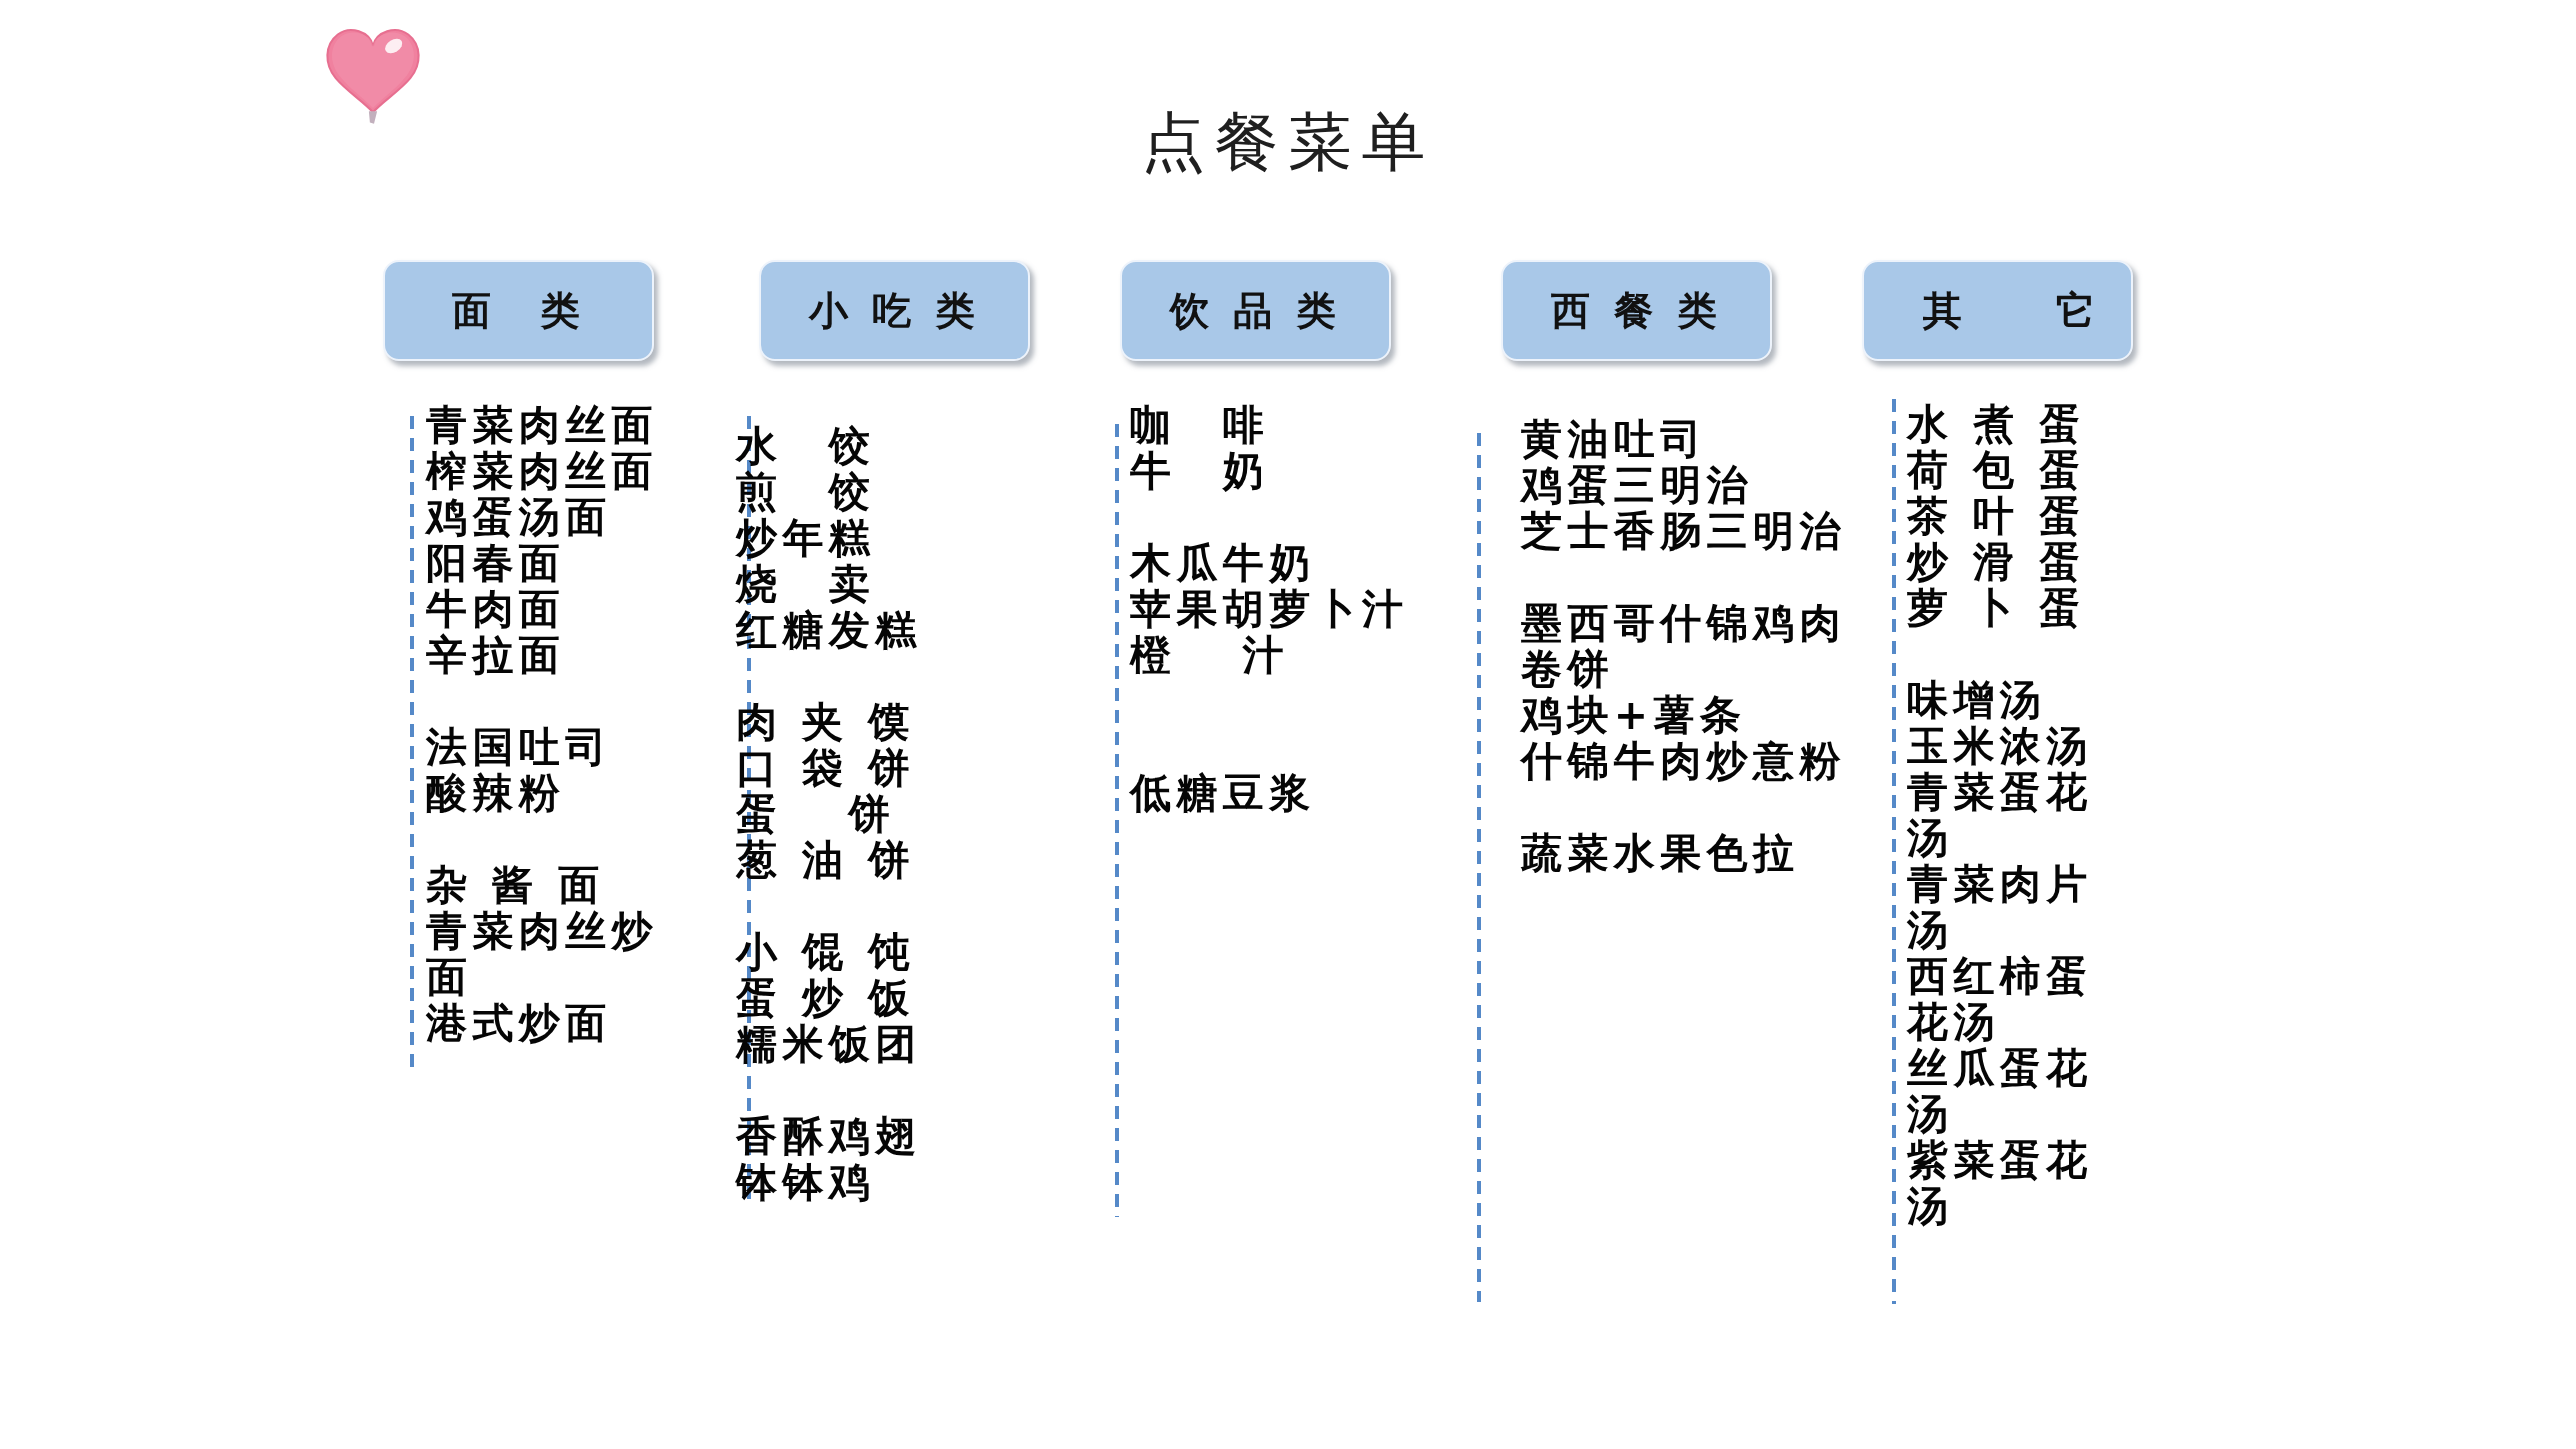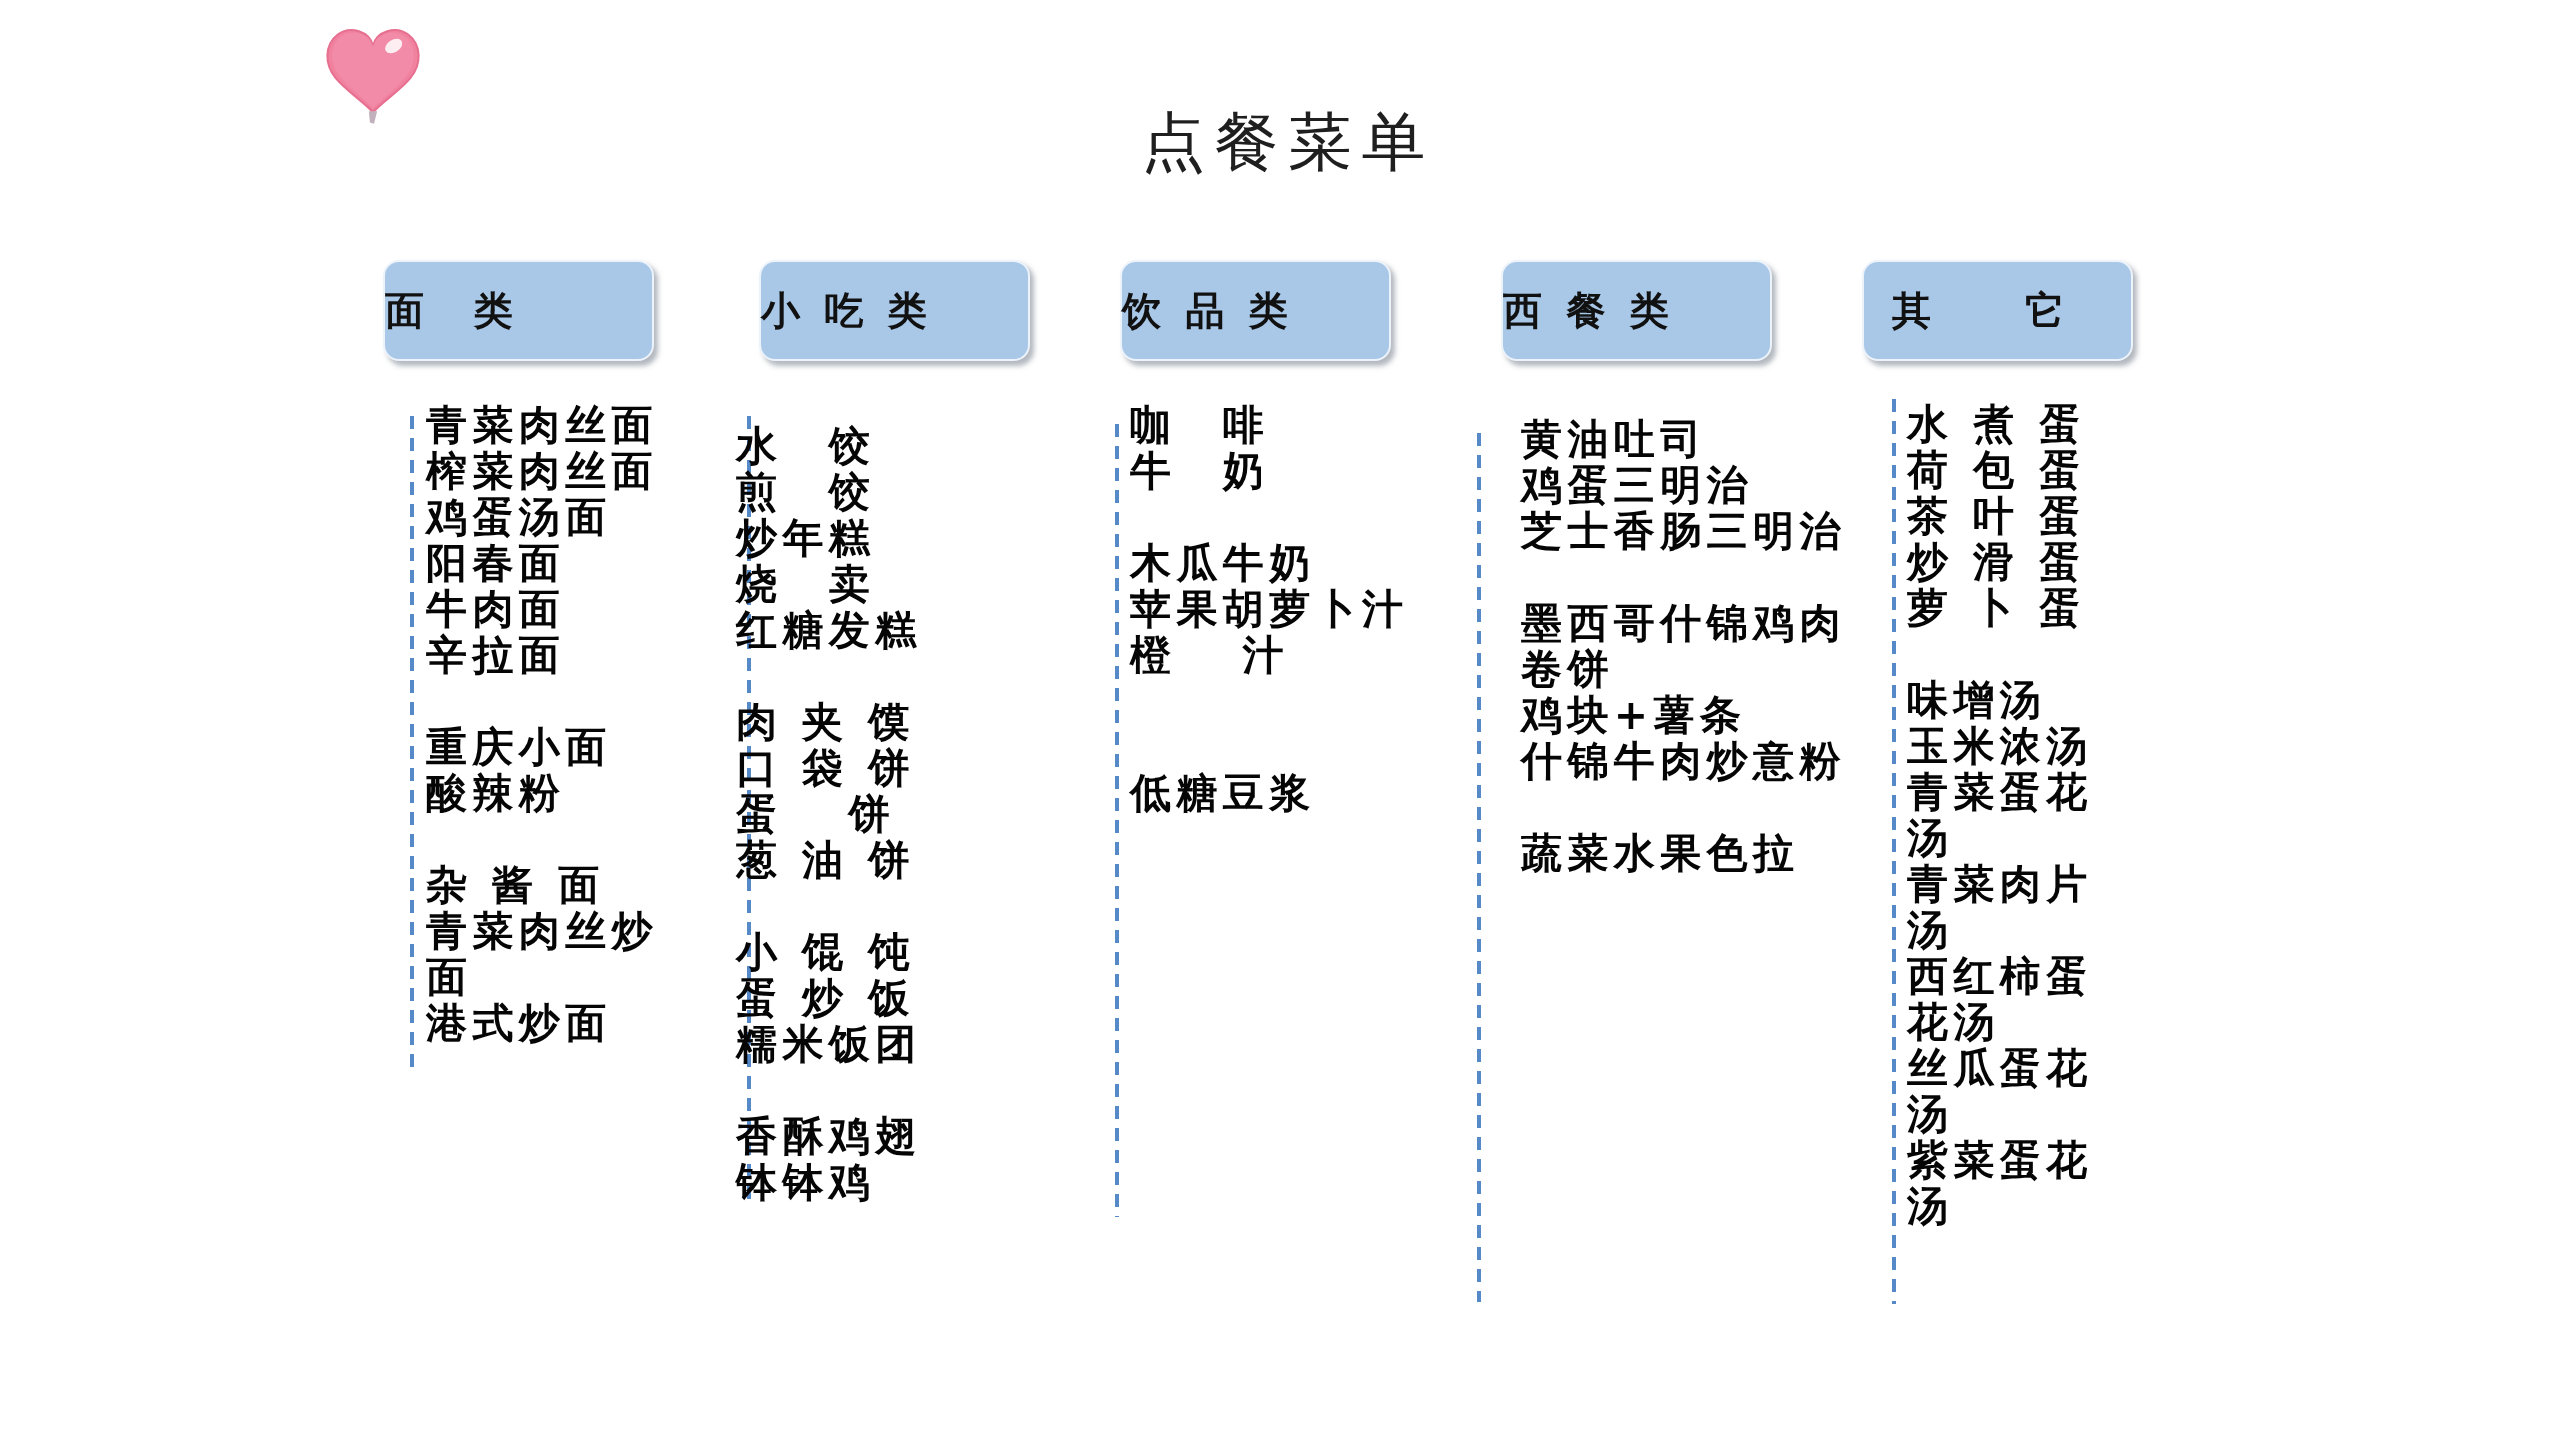--- a/index.html
+++ b/index.html
@@ -23,21 +23,21 @@
   
   .col-header{
     position:absolute;
     top:260px;
     width:271px;height:101px;
     box-sizing:border-box;
     background:#a9c8e8;
     border:2.7px solid #edf3fb;
     border-radius:16px;
     box-shadow:4px 4.7px 5.4px rgba(105,115,130,0.5);
-    display:flex;align-items:center;justify-content:flex-start;
+    display:flex;align-items:center;justify-content:center;
     font-size:39px;font-weight:bold;
     letter-spacing:5.4px;
     white-space:pre;
     color:#111;
   }
   .col-header.c1{left:383px;}
   .col-header.c2{left:759px;}
   .col-header.c3{left:1120px;}
   .col-header.c4{left:1501px;}
   .col-header.c5{left:1862px;padding-left:28px;}
@@ -101,21 +101,21 @@
   <div class="col-header c5">
     <span>其　　它</span>
   </div>
 
   <div class="dash-line c1"></div>
   <div class="dash-line c2"></div>
   <div class="dash-line c3"></div>
   <div class="dash-line c4"></div>
   <div class="dash-line c5"></div>
 
-  <div class="col-items c1"><div class="line">青菜肉丝面</div><div class="line">榨菜肉丝面</div><div class="line">鸡蛋汤面</div><div class="line">阳春面</div><div class="line">牛肉面</div><div class="line">辛拉面</div><div class="line"></div><div class="line">重庆小面</div><div class="line">酸辣粉</div><div class="line"></div><div class="line">杂 酱 面</div><div class="line">青菜肉丝炒面</div><div class="line">港式炒面</div></div>
+  <div class="col-items c1"><div class="line">青菜肉丝面</div><div class="line">榨菜肉丝面</div><div class="line">鸡蛋汤面</div><div class="line">阳春面</div><div class="line">牛肉面</div><div class="line">辛拉面</div><div class="line"></div><div class="line">法国吐司</div><div class="line">酸辣粉</div><div class="line"></div><div class="line">杂 酱 面</div><div class="line">青菜肉丝炒面</div><div class="line">港式炒面</div></div>
   <div class="col-items c2"><div class="line">水　饺</div><div class="line">煎　饺</div><div class="line">炒年糕</div><div class="line">烧　卖</div><div class="line">红糖发糕</div><div class="line"></div><div class="line">肉 夹 馍</div><div class="line">口 袋 饼</div><div class="line">蛋　 饼</div><div class="line">葱 油 饼</div><div class="line"></div><div class="line">小 馄 饨</div><div class="line">蛋 炒 饭</div><div class="line">糯米饭团</div><div class="line"></div><div class="line">香酥鸡翅</div><div class="line">钵钵鸡</div></div>
   <div class="col-items c3"><div class="line">咖　啡</div><div class="line">牛　奶</div><div class="line"></div><div class="line">木瓜牛奶</div><div class="line">苹果胡萝卜汁</div><div class="line">橙　 汁</div><div class="line"></div><div class="line"></div><div class="line">低糖豆浆</div></div>
   <div class="col-items c4"><div class="line">黄油吐司</div><div class="line">鸡蛋三明治</div><div class="line">芝士香肠三明治</div><div class="line"></div><div class="line">墨西哥什锦鸡肉卷饼</div><div class="line">鸡块+薯条</div><div class="line">什锦牛肉炒意粉</div><div class="line"></div><div class="line">蔬菜水果色拉</div></div>
   <div class="col-items c5"><div class="line">水 煮 蛋</div><div class="line">荷 包 蛋</div><div class="line">茶 叶 蛋</div><div class="line">炒 滑 蛋</div><div class="line">萝 卜 蛋</div><div class="line"></div><div class="line">味增汤</div><div class="line">玉米浓汤</div><div class="line">青菜蛋花汤</div><div class="line">青菜肉片汤</div><div class="line">西红柿蛋花汤</div><div class="line">丝瓜蛋花汤</div><div class="line">紫菜蛋花汤</div></div>
 
   <svg class="heart-small" viewBox="0 0 110 160" aria-hidden="true">
     <g transform="translate(9,8) scale(0.56)">
       <path d="M50 26 C 47 12, 28 6, 16 15 C 3 25, 3 44, 14 57 C 25 70, 40 79, 50 90 C 60 79, 75 70, 86 57 C 97 44, 97 25, 84 15 C 72 6, 53 12, 50 26 Z" fill="#f0819f" stroke="#e76f90" stroke-width="3"></path>
       <ellipse cx="68" cy="28" rx="10" ry="7" transform="rotate(-32 68 28)" fill="#ffffff" opacity="0.9"></ellipse>
     </g>

